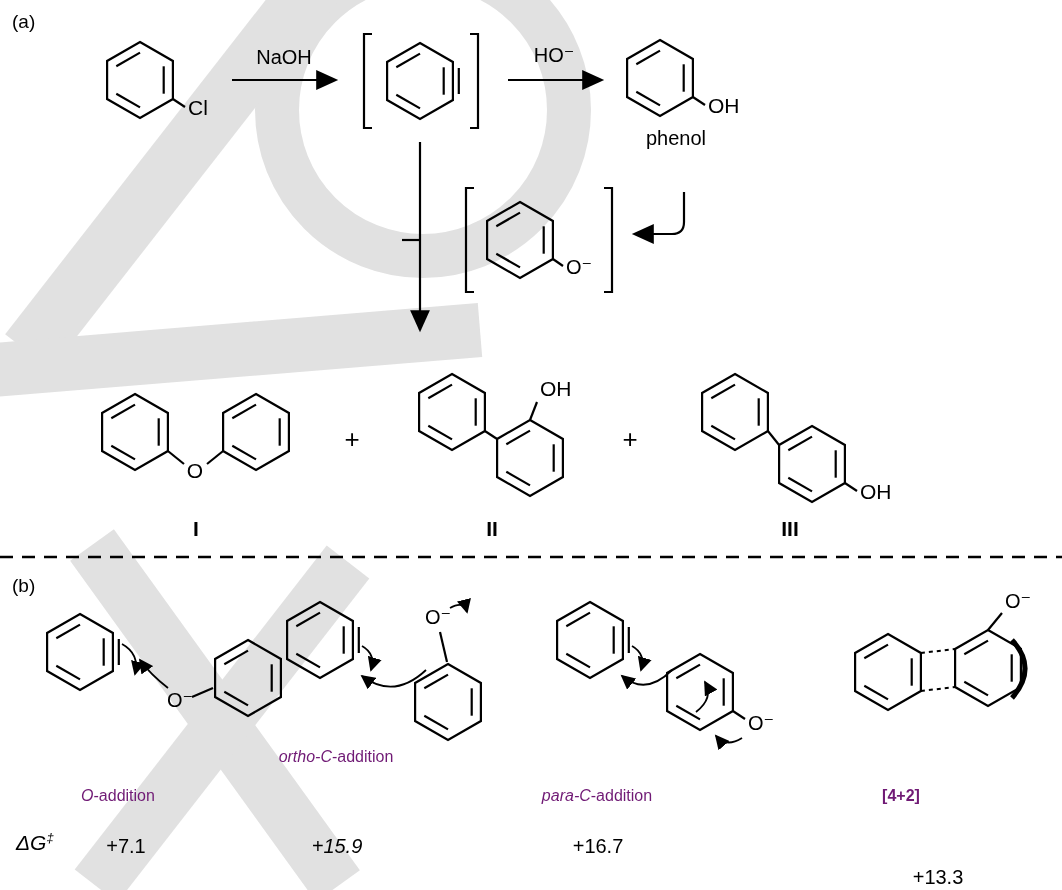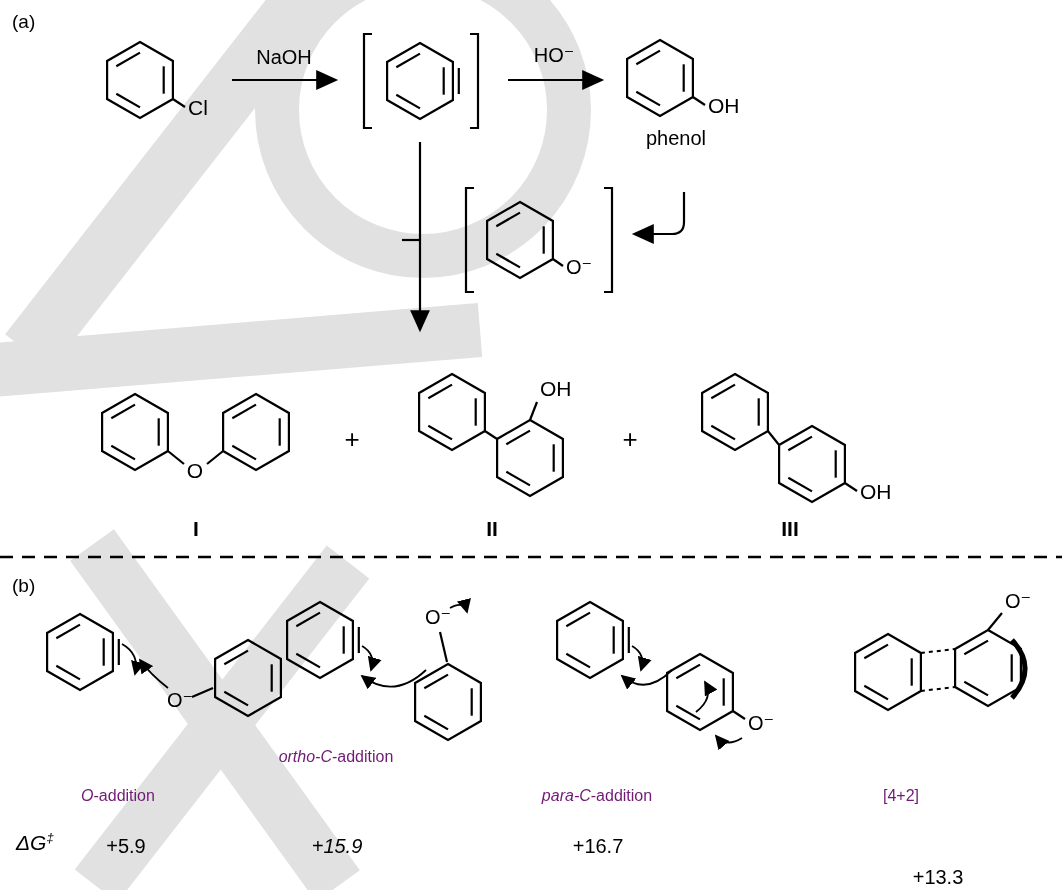--- a/index.html
+++ b/index.html
@@ -4,21 +4,21 @@
 <style>
   html,body { margin:0; padding:0; background:#ffffff; }
   body { width:1062px; height:890px; position:relative; overflow:hidden;
          font-family:"Liberation Sans","DejaVu Sans",sans-serif; color:#000; }
   .stage { position:relative; width:1062px; height:890px; }
   svg.scheme { position:absolute; left:0; top:0; }
   svg text { font-family:"Liberation Sans","DejaVu Sans",sans-serif; fill:#000; }
   .blabel { position:absolute; transform:translateX(-50%); font-size:16px;
             white-space:nowrap; color:#701a75; }
   .blabel i { font-style:italic; }
-  .blabel b { font-weight:normal; font-style:normal; }
+  .blabel b { font-weight:bold; font-style:normal; }
   .dgsym { position:absolute; left:5px; top:830px; font-size:21px; font-style:italic;
            white-space:nowrap;margin-left:11px; }
   .dgsym sup { font-size:13px; }
   .dgval { position:absolute; transform:translateX(-50%); top:835px; font-size:20px;
            white-space:nowrap; }
 </style>
 </head>
 <body>
 
 <div class="stage">
@@ -186,18 +186,18 @@
 <div class="blabel" style="left:597px; top:787px;">
   <i>para-C</i><span>-addition</span>
 </div>
 <div class="blabel" style="left:901px; top:787px;">
   <b>[4+2]</b>
 </div>
 
 <div class="dgsym">
   <i>ΔG</i><sup>‡</sup>
 </div>
-<div class="dgval" style="left:126px;">+5.9</div>
+<div class="dgval" style="left:126px;">+7.1</div>
 <div class="dgval" style="left:337px;font-style:italic;">+15.9</div>
 <div class="dgval" style="left:598px;">+16.7</div>
 <div class="dgval" style="left:938px;margin-top:31px;">+13.3</div>
 
 </div>
 
 </body></html>

